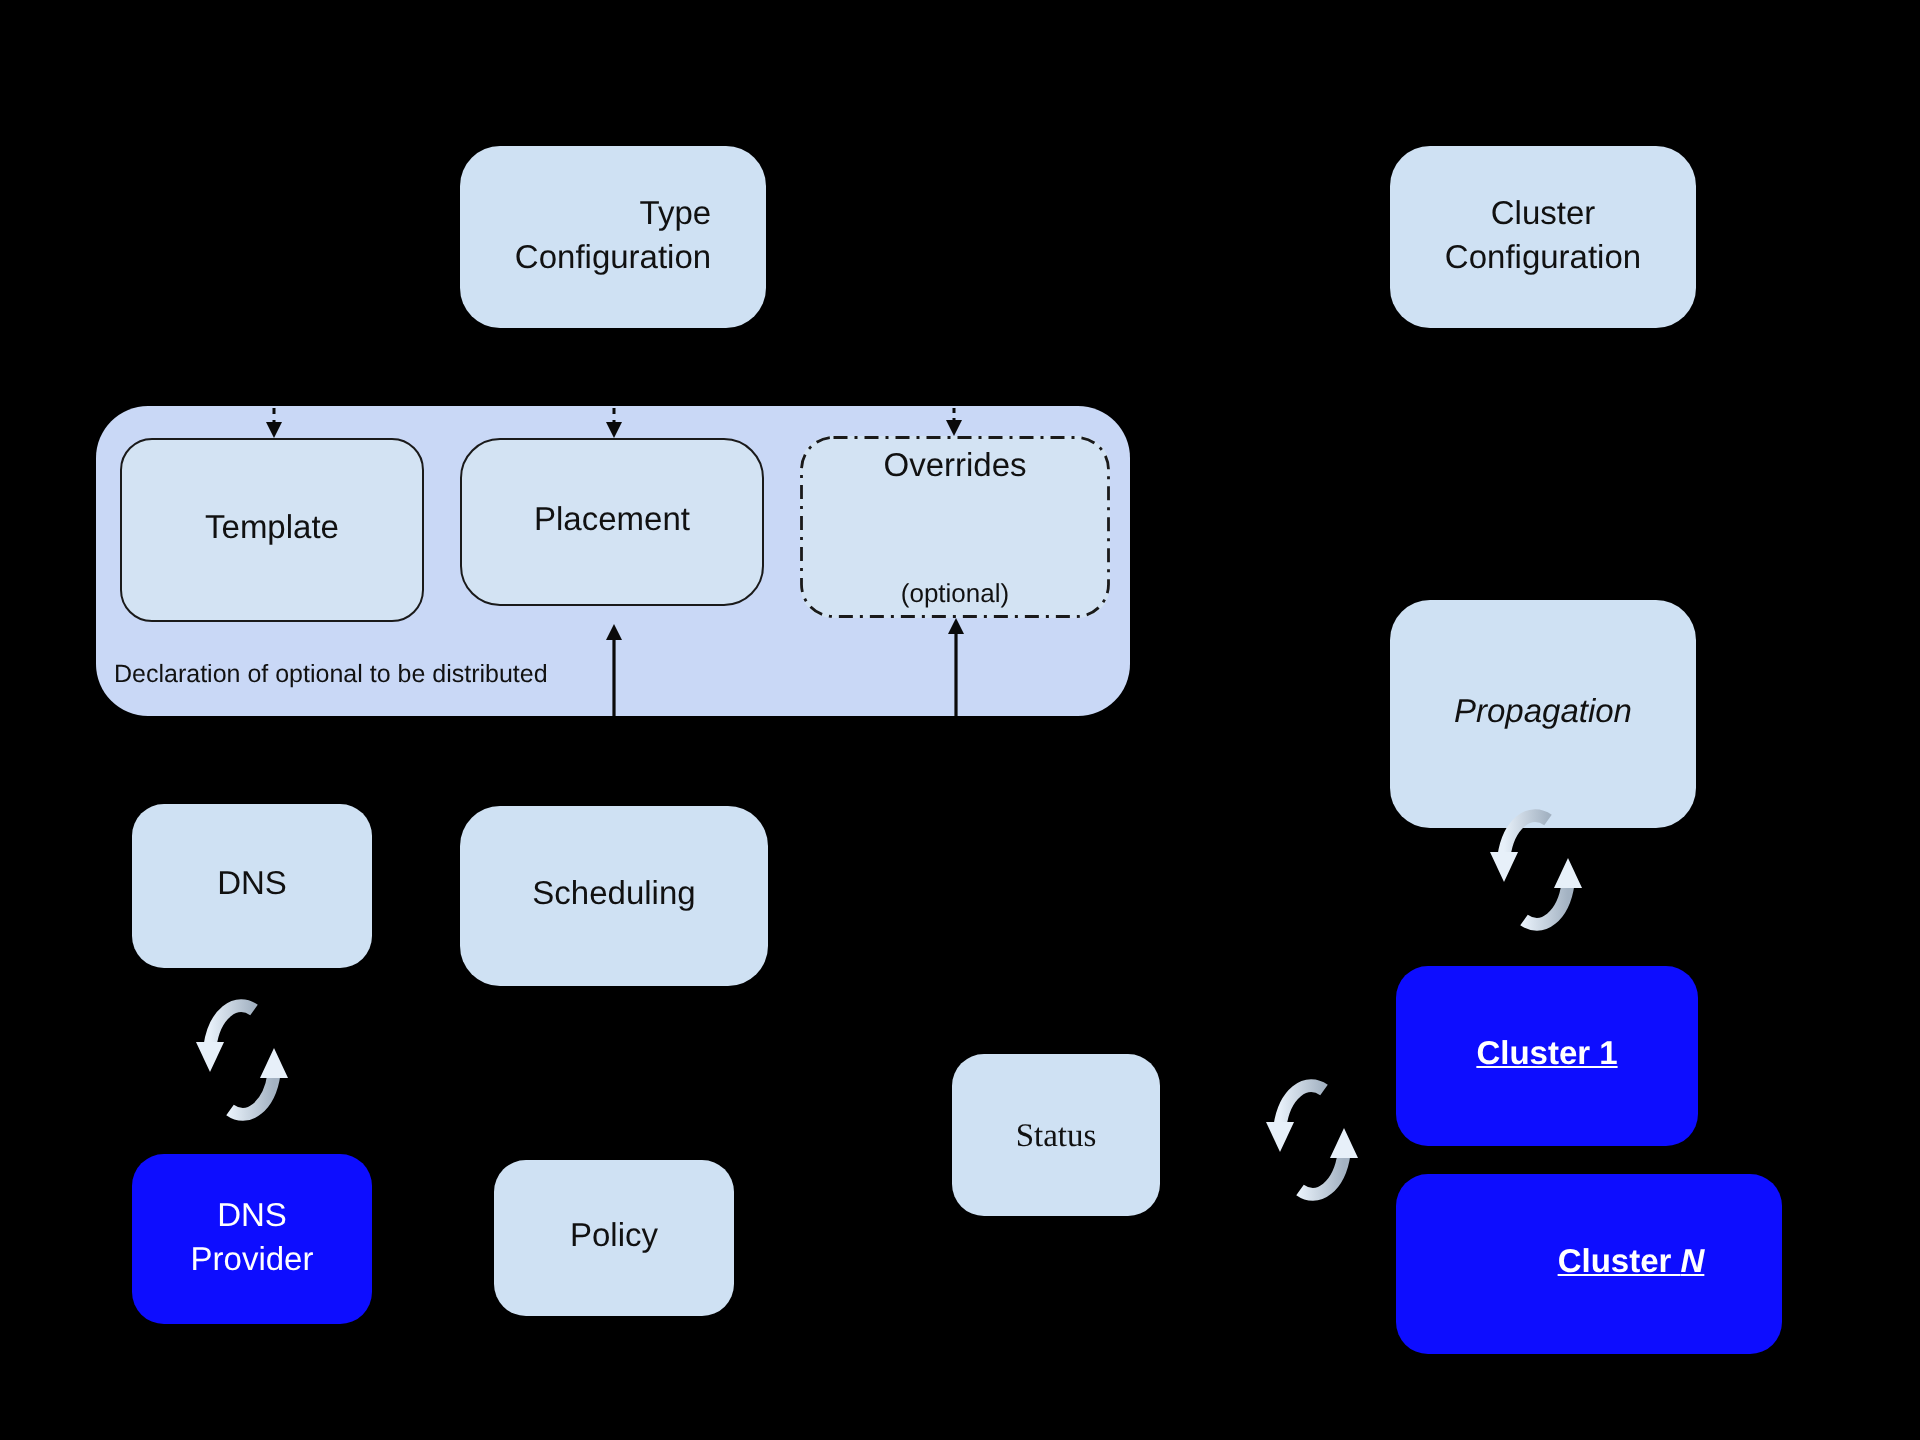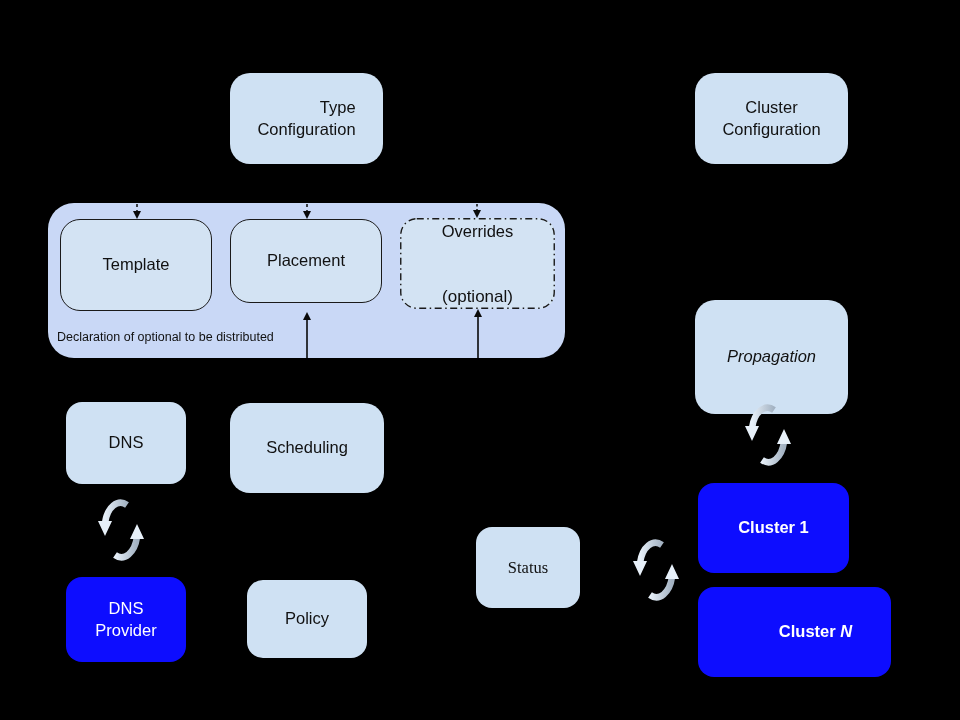--- a/index.html
+++ b/index.html
@@ -26,39 +26,39 @@
     background:var(--inner-box,#d3e3f3);border:1.5px solid #1a1a1a;box-sizing:border-box;
   }
   .inner.no-border{border:none;}
   .caption{
     position:absolute;left:57px;top:330px;font-size:12.5px;color:var(--text-dark,#111);
     white-space:nowrap;
   }
   .blue{
     background:var(--cluster-blue,#0d0dff);color:var(--text-on-blue,#fff);border-radius:16px;
   }
-  .bold{font-weight:bold;}
+  .bold{font-weight:bold;text-decoration:underline;}
   .italic{font-style:italic;}
-  .subtitle{font-size:17px;line-height:1.1;margin-top:1px;}
+  .subtitle{font-size:13px;line-height:1.1;margin-top:1px;}
   .overlay{position:absolute;left:0;top:0;pointer-events:none;}
   .sync{position:absolute;pointer-events:none;}
 </style>
 </head>
 <body>
 
 <div id="stage">
 
   <div class="node" style="left:230px;top:73px;width:153px;height:91px;text-align:right;">Type
 Configuration</div>
 
   <div class="node" style="left:695px;top:73px;width:153px;height:91px;">Cluster
 Configuration</div>
 
   <div class="container-group">
-    <div class="node inner" style="left:12px;top:16px;width:152px;height:92px;">Template</div>
+    <div class="node inner" style="left:12px;top:16px;width:152px;height:92px;border-radius:16px;">Template</div>
     <div class="node inner" style="left:182px;top:16px;width:152px;height:84px;">Placement</div>
     <div class="node inner no-border" style="left:352px;top:15px;width:155px;height:91px;border-radius:16px;gap:44px;">
       <span>Overrides</span>
       <span class="subtitle">(optional)</span>
     </div>
   </div>
   <div class="caption">Declaration of optional to be distributed</div>
 
   <div class="node small-radius" style="left:66px;top:402px;width:120px;height:82px;">DNS</div>
 

